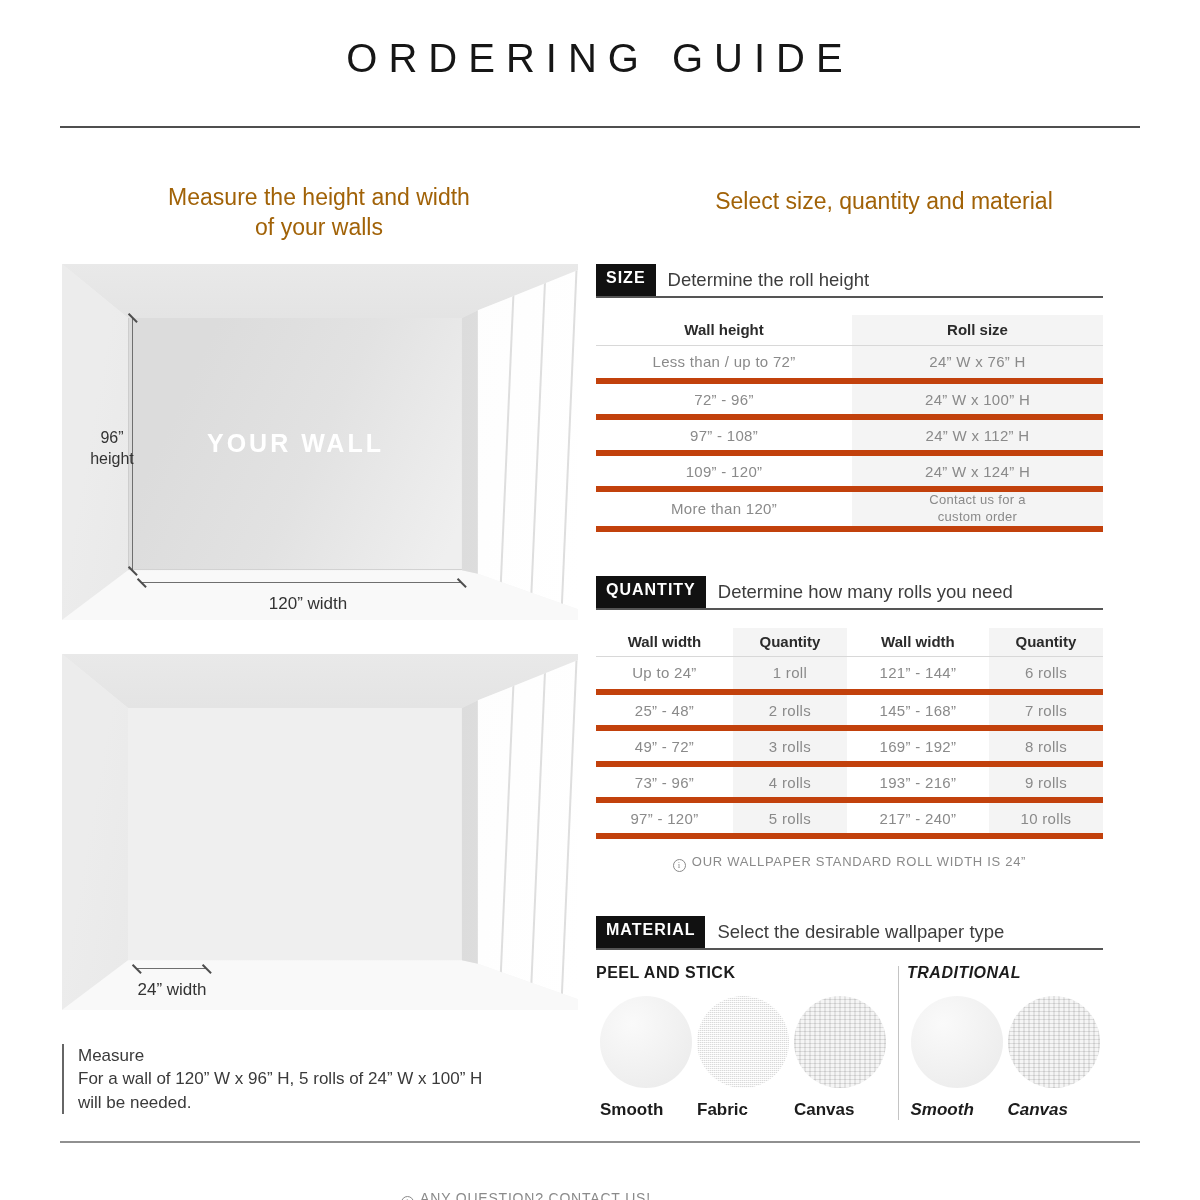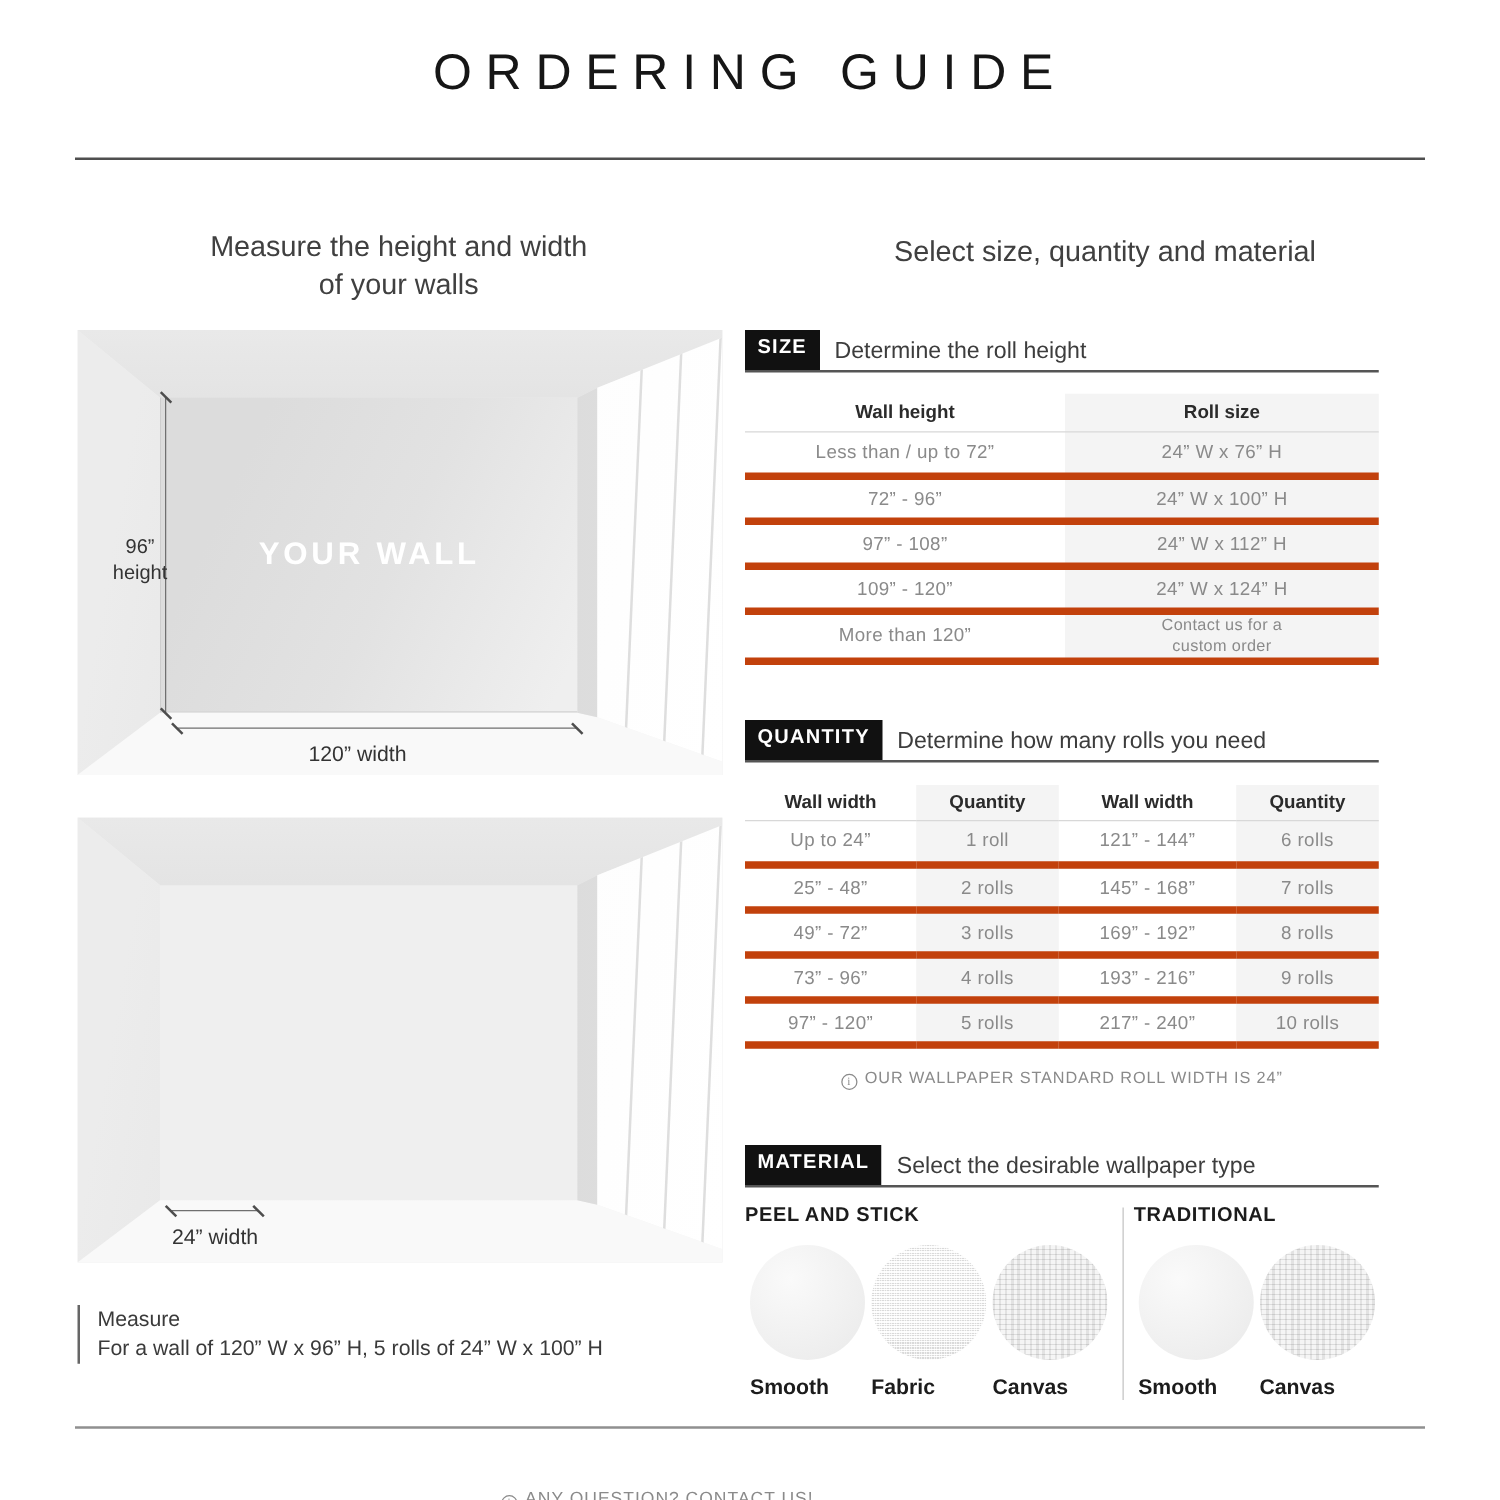--- a/index.html
+++ b/index.html
@@ -12,21 +12,21 @@
   }
   *{margin:0;padding:0;box-sizing:border-box;}
   body{width:1200px;height:1200px;background:#ffffff;font-family:"Liberation Sans",sans-serif;position:relative;overflow:hidden;}
   .abs{position:absolute;}
 
   
   .page-title{top:36px;left:0;width:1200px;text-align:center;font-size:40px;font-weight:500;letter-spacing:11px;color:#161616;}
   .title-rule{top:126px;left:60px;width:1080px;height:2px;background:var(--rule);}
 
   
-  .col-heading{font-size:23px;line-height:1.32;color:#404040;text-align:center;font-weight:400;}
+  .col-heading{font-size:23px;line-height:1.32;color:#a16207;text-align:center;font-weight:400;}
   .left-heading{top:182px;left:60px;width:518px;}
   .right-heading{top:186px;left:630px;width:508px;}
 
   
   .room{width:516px;height:356px;background:#efefef;overflow:hidden;}
   .room1{top:264px;left:62px;}
   .room2{top:654px;left:62px;}
   .room>div{position:absolute;}
   .ceiling{inset:0;background:linear-gradient(180deg,#e9e9e9 0%,#cbcbcb 90%);
     clip-path:polygon(0 0,100% 0,100% 2%,80.6% 13%,77.5% 15.2%,12.8% 15.2%,0 0);}
@@ -51,21 +51,21 @@
   .mh1{left:80px;top:318px;width:320px;}
   .mh2{left:75px;top:314px;width:70px;}
   .tick{position:absolute;width:12px;height:1.5px;background:#4d4d4d;transform:rotate(45deg);}
   .measure-v .tick{left:-5.5px;}
   .measure-v .t-a{top:-1px;} .measure-v .t-b{bottom:-1px;}
   .measure-h .tick{top:-0.5px;}
   .measure-h .t-a{left:-6px;} .measure-h .t-b{right:-6px;}
 
   .dim-label{color:#333333;text-align:center;}
   .height-label{left:4px;top:164px;width:92px;font-size:16px;line-height:1.3;}
-  .width-label-1{left:134px;top:330px;width:180px;font-size:17px;}
+  .width-label-1{left:156px;top:330px;width:180px;font-size:17px;}
   .width-label-2{left:45px;top:326px;width:130px;font-size:17px;}
 
   .panels{position:absolute;inset:0;display:flex;}
   .panel{position:relative;flex:1;background:linear-gradient(180deg,#fdfdfd,#f4f4f4);border-right:1px solid #e0e0e0;}
   .panel:last-child{border-right:none;}
   .panel span{position:absolute;bottom:5px;left:0;width:100%;text-align:center;font-size:15px;color:#4a4a4a;}
 
   
   .example{top:1044px;left:62px;width:520px;border-left:2px solid #666666;padding-left:14px;
     font-size:17px;color:#3a3a3a;line-height:1.38;}
@@ -97,21 +97,21 @@
 
   .note-row{margin-top:15px;text-align:center;font-size:13px;letter-spacing:.7px;color:var(--muted-text);}
   .info-icon{display:inline-flex;align-items:center;justify-content:center;width:13px;height:13px;
     border:1px solid var(--muted-text);border-radius:50%;font-size:9px;line-height:1;margin-right:6px;
     vertical-align:-2px;font-family:"Liberation Serif",serif;}
 
   
   .groups{display:flex;margin-top:14px;}
   .group{text-align:left;}
   .group-left{width:294px;}
-  .group-right{flex:1;}
+  .group-right{flex:1;font-style:italic;}
   .group-name{font-size:16px;font-weight:700;letter-spacing:.5px;color:#1c1c1c;}
   .swatches{display:flex;justify-content:center;gap:5px;margin-top:14px;}
   .swatch{width:92px;}
   .circle{width:92px;height:92px;border-radius:50%;}
   .tex-smooth{background:radial-gradient(circle at 35% 30%,#fafafa 0%,#efefef 65%,#e9e9e9 100%);}
   .tex-fabric{background-color:#f1f1f1;background-image:
     repeating-linear-gradient(0deg,rgba(255,255,255,.9) 0 1px,rgba(0,0,0,.05) 1px 2px),
     repeating-linear-gradient(90deg,rgba(255,255,255,.9) 0 1px,rgba(0,0,0,.05) 1px 2px);}
   .tex-canvas{background-color:#f5f5f5;background-image:
     repeating-linear-gradient(0deg,rgba(0,0,0,.10) 0 1px,transparent 1px 4px),
@@ -175,20 +175,21 @@
   <div class="measure-h mh2">
     <span class="tick t-a"></span>
     <span class="tick t-b"></span>
   </div>
   <div class="dim-label width-label-2">24” width</div>
 </div>
 
 <div class="abs example">
   <div>Measure</div>
   <div>For a wall of 120” W x 96” H, 5 rolls of 24” W x 100” H</div>
+  <div>will be needed.</div>
 </div>
 
 <div class="abs col-heading right-heading">Select size, quantity and material</div>
 
 <section class="abs sec sec-size">
   <div class="sec-head">
     <span class="sec-label">SIZE</span>
     <span class="sec-title">Determine the roll height</span>
   </div>
   <table class="size-table">

